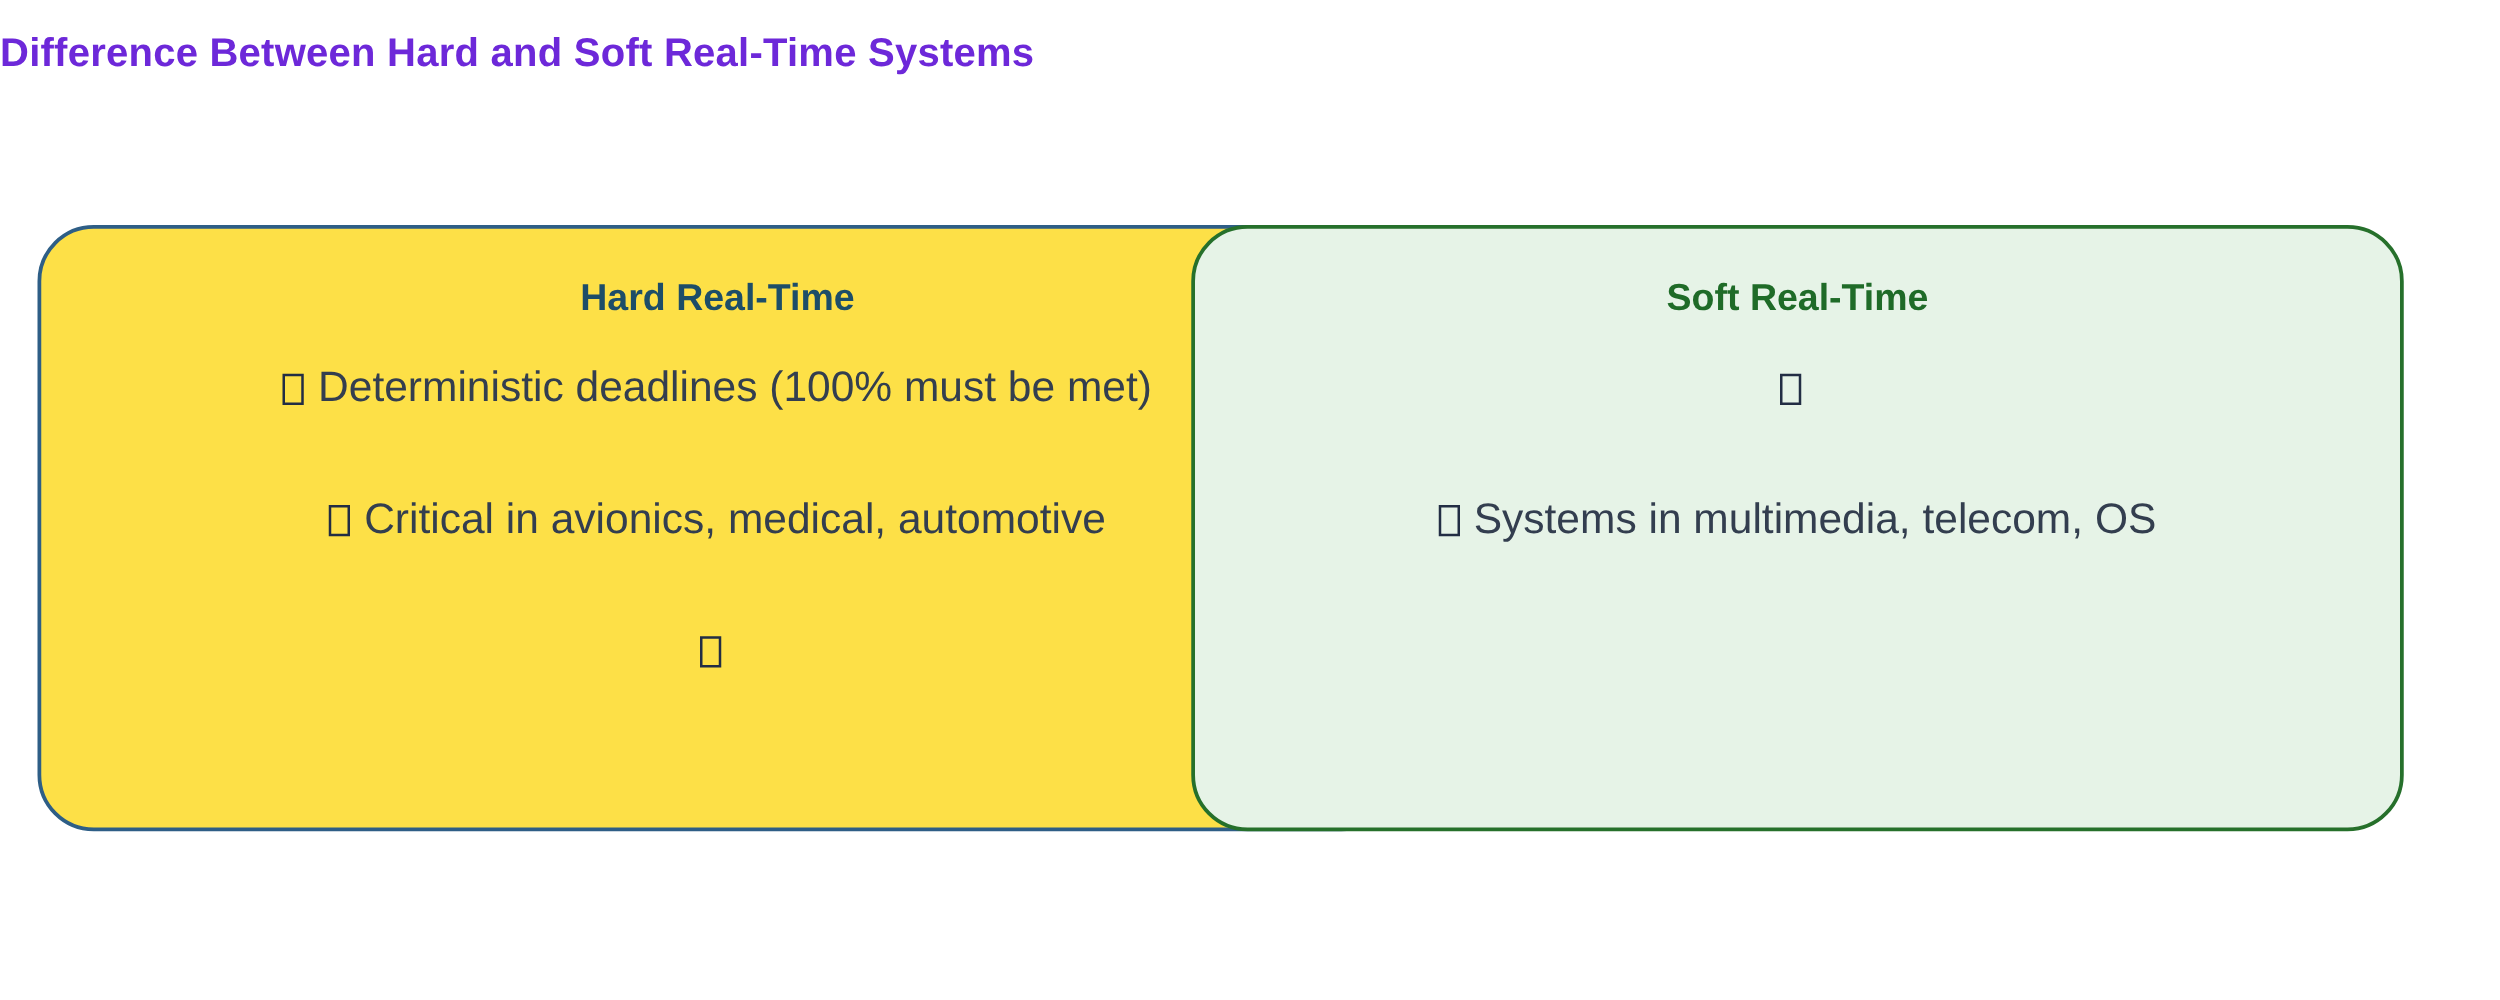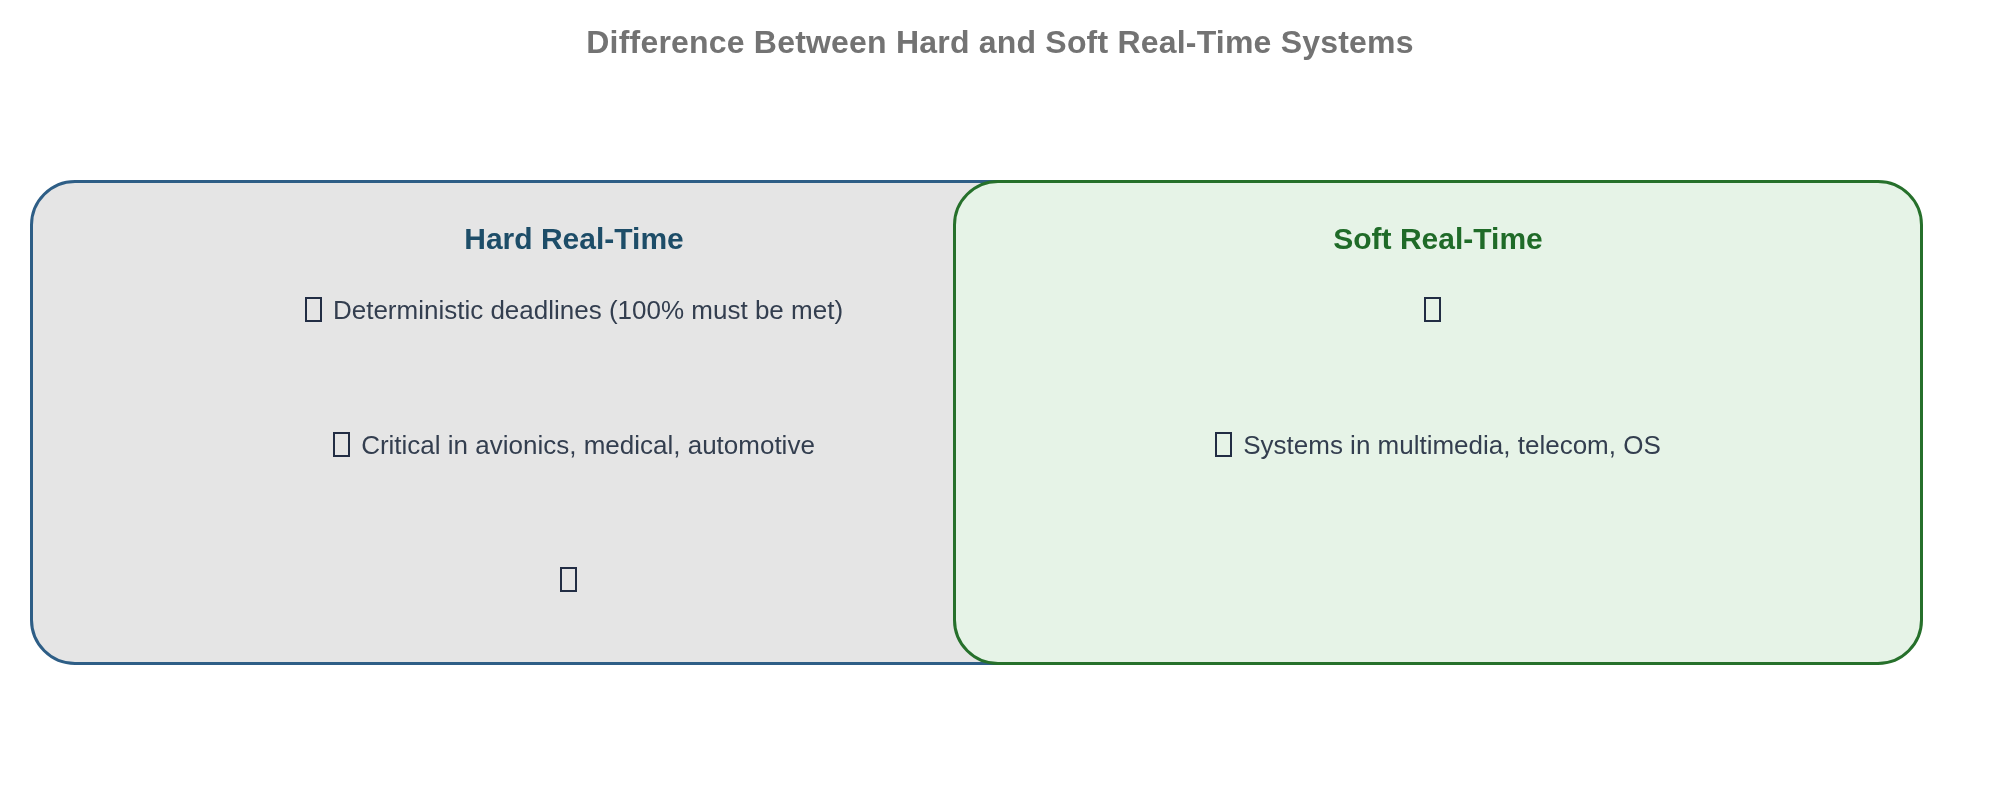--- a/index.html
+++ b/index.html
@@ -7,62 +7,61 @@
     width: 2000px; height: 800px;
     background: #ffffff;
     font-family: "Liberation Sans", sans-serif;
     overflow: hidden;
   }
   .canvas { position: relative; width: 2000px; height: 800px; }
 
   .page-title {
     position: absolute;
     top: 24px; left: 0; width: 2000px;
-    text-align: center;
     font-size: 32px;
     font-weight: 700;
-    color: #737373;
+    color: #6d28d9;
     letter-spacing: 0.2px;
   }
 
   .card {
     position: absolute;
     top: 180px;
     height: 485px;
     border-radius: 45px;
     text-align: center;
   }
   .card-hard {
     left: 30px; width: 1088px;
-    background: #e5e5e5;
+    background: #fde047;
     border: 3px solid #2e5e86;
   }
   .card-soft {
     left: 953px; width: 970px;
     background: #e6f3e7;
     border: 3px solid #26702b;
   }
 
   .card-title {
     padding-top: 36px;
     font-size: 30px;
     line-height: 40px;
     font-weight: 700;
   }
   .card-hard .card-title { color: #1d4d68; }
   .card-soft .card-title { color: #1f6b28; }
 
   .bullet {
-    font-size: 26px;
+    font-size: 34px;
     line-height: 32px;
     color: #333e4f;
     white-space: nowrap;
   }
   .bullet.first { margin-top: 35px; }
-  .bullet.rest  { margin-top: 103px; text-align: center; }
+  .bullet.rest  { margin-top: 73px; text-align: center; }
 
   .tofu {
     display: inline-block;
     width: 17px;
     height: 25px;
     border: 2.5px solid #222d44;
     margin-right: 11px;
     vertical-align: -3px;
   }
 </style>

